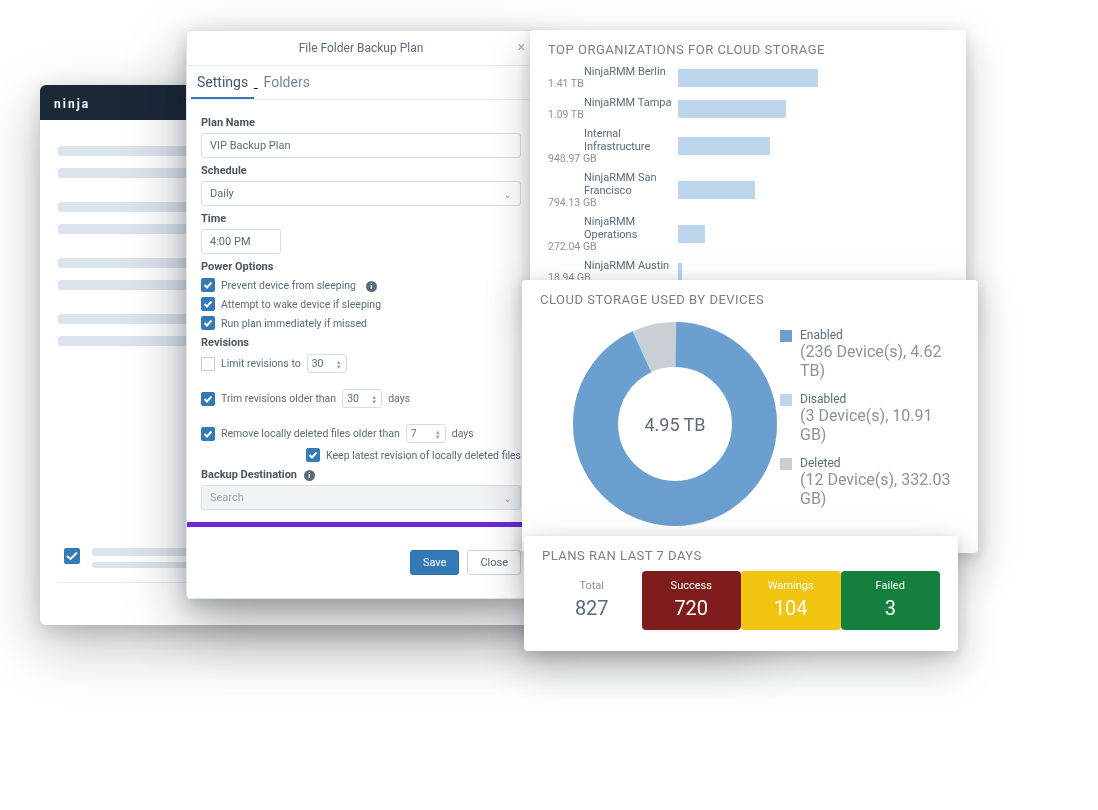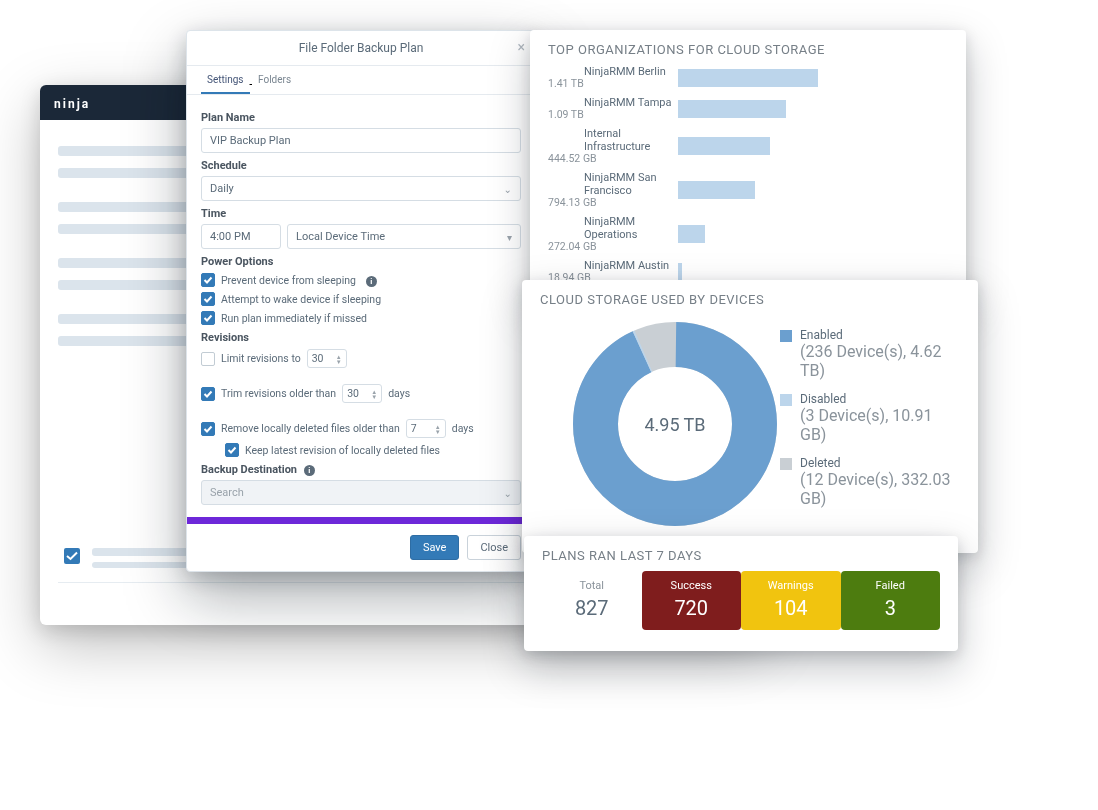--- a/index.html
+++ b/index.html
@@ -15,40 +15,40 @@
   .placeholder-row .chk { display:inline-block; width:16px; height:16px; background:#337ab7; border-radius:2px; vertical-align:top; margin-right:8px;}
   .placeholder-row .chk svg { display:block;}
   .placeholder-row .lines { display:inline-block; vertical-align:top;}
   .placeholder-row .lines .l1{height:8px;width:180px;background:#dbe4ec;border-radius:3px;margin-bottom:6px;}
   .placeholder-row .lines .l2{height:6px;width:340px;background:#dbe4ec;border-radius:3px;}
 
   
   .modal { position: absolute; left: 186px; top: 30px; width: 350px; background: #fff; border: 1px solid #dde4ea; border-radius: 4px; box-shadow: 0 24px 60px rgba(10,20,30,.35), 0 6px 20px rgba(10,20,30,.2); }
   .modal-header { padding: 10px 12px; border-bottom: 1px solid #e5eaef; text-align: center; font-size: 12px; color: #5b6b79; position: relative; }
   .modal-close { position: absolute; right: 10px; top: 8px; color: #b0b8bf; font-size: 14px; cursor: pointer; }
-  .modal-tabs { padding: 0 14px; border-bottom: 1px solid #e5eaef; font-size: 10px; text-decoration: underline; }
+  .modal-tabs { padding: 0 4px; border-bottom: 1px solid #e5eaef; font-size: 14px; text-decoration: underline; }
   .modal-tabs span { display:inline-block; padding: 8px 6px 7px; color: #7a8691; cursor: pointer;}
   .modal-tabs span.active { color:#457; border-bottom:2px solid #337ab7; }
   .modal-body { padding: 10px 14px 6px; font-size: 11px; color: #5b6b79; }
   .lbl { font-weight: 700; color: #4a5560; margin: 6px 0 4px; font-size: 11px; }
   .lbl .info { display:inline-block; width:11px;height:11px;border-radius:50%;background:#5b6b79;color:#fff;text-align:center;line-height:11px;font-size:8px;font-weight:700;margin-left:4px;}
   .input, .select { width: 100%; border: 1px solid #d5dde4; border-radius: 3px; padding: 5px 8px; font-size: 11px; color: #5b6b79; background: #fff; position:relative;}
   .select .caret { position:absolute; right:8px; top:50%; transform:translateY(-50%); color:#9aa3ab; font-size:10px;}
   .row2 { display:flex; gap:6px; margin-bottom:2px;}
   .row2 .col1 { width: 80px; }
   .row2 .col2 { flex:1; }
   .chkline { display:flex; align-items:center; gap:6px; margin: 5px 0; font-size: 10.5px; color:#5b6b79;}
   .chkbox { width:14px;height:14px;border:1px solid #c2ccd4;border-radius:2px;flex-shrink:0;display:flex;align-items:center;justify-content:center;}
   .chkbox.checked { background:#337ab7;border-color:#337ab7;}
   .chkbox.checked svg { display:block;}
   .chkbox svg { display:none;}
   .numspin { width:40px;border:1px solid #d5dde4;border-radius:3px;padding:2px 4px;font-size:10.5px;display:inline-flex;align-items:center;justify-content:space-between;}
   .numspin .spins { font-size:6px;color:#9aa3ab;line-height:5px;}
-  .indent { padding-left: 24px; }
-  .modal-footer { padding: 11px 14px; border-top:7px solid #6d28d9; text-align:right;}
+  .indent { padding-left: 24px; justify-content: flex-end; }
+  .modal-footer { padding: 23px 14px; border-top:5px solid #6d28d9; text-align:right;}
   .btn { border:1px solid #c9d2da; background:#fff; color:#5b6b79; border-radius:3px; padding:5px 12px; font-size:11px; cursor:pointer; margin-left:4px;}
   .btn.primary { background:#337ab7;border-color:#2e6da4;color:#fff;}
 
   
   .panel { position: absolute; background: #fff; border-radius: 4px; box-shadow: 0 16px 40px rgba(10,20,30,.25), 0 4px 14px rgba(10,20,30,.15); }
   .panel-title { padding: 12px 18px 4px; font-size: 13px; color: #767f87; letter-spacing: .5px; }
   .org-panel { left: 530px; top: 30px; width: 436px; }
   .org-list { padding: 2px 18px 14px; }
   .org-row { display:flex; align-items:center; padding: 2px 0 4px; font-size: 11px; color:#5b6b79;}
   .org-left { width: 130px; }
@@ -68,21 +68,21 @@
   .legend .sub { font-size:16px;color:#8a939b;}
 
   .plans-panel { left: 524px; top: 536px; width: 434px; }
   .stat-row { display:flex; padding: 4px 18px 21px; gap:0;}
   .stat { flex:1; text-align:center; padding: 8px 4px 10px; border-radius:4px;}
   .stat .h { font-size:11px; margin-bottom:4px;}
   .stat .v { font-size:20px;}
   .stat.total .h{color:#8a939b;} .stat.total .v{color:#5b6b79;}
   .stat.success { background:#7f1d1d;color:#fff;}
   .stat.warn { background:#f1c40f;color:#fff;}
-  .stat.fail { background:#4d7c0f;color:#fff;}
+  .stat.fail { background:#15803d;color:#fff;}
 </style>
 </head>
 <body>
 
 <div class="bg-window">
   <div class="bg-header">
     <span>ninja</span>
   </div>
   <div class="placeholder-lines">
     <div class="line short"></div>
@@ -120,23 +120,20 @@
     <div class="input"><span>VIP Backup Plan</span></div>
 
     <div class="lbl">Schedule</div>
     <div class="select"><span>Daily</span><span class="caret">⌄</span></div>
 
     <div class="lbl">Time</div>
     <div class="row2">
       <div class="col1">
           <div class="input"><span>4:00 PM</span></div>
         </div>
-      <div class="col2">
-          <div class="select"><span>Local Device Time</span><span class="caret">▾</span></div>
-        </div>
     </div>
 
     <div class="lbl">Power Options</div>
     <div class="chkline">
       <div class="chkbox checked">
           <svg width="10" height="10" viewBox="0 0 10 10">
             <polyline points="1.5,5 4,7.5 8.5,2.5" stroke="#fff" stroke-width="2" fill="none"></polyline>
           </svg>
         </div>
       <span>Prevent device from sleeping</span>
@@ -232,21 +229,21 @@
           <div class="name">NinjaRMM Tampa</div>
           <div class="val">1.09 TB</div>
         </div>
         <div class="org-bar-bg">
           <div class="org-bar" style="width:107.8px"></div>
         </div>
       </div>
       <div class="org-row">
         <div class="org-left">
           <div class="name">Internal Infrastructure</div>
-          <div class="val">444.52 GB</div>
+          <div class="val">948.97 GB</div>
         </div>
         <div class="org-bar-bg">
           <div class="org-bar" style="width:92.4px"></div>
         </div>
       </div>
       <div class="org-row">
         <div class="org-left">
           <div class="name">NinjaRMM San Francisco</div>
           <div class="val">794.13 GB</div>
         </div>

